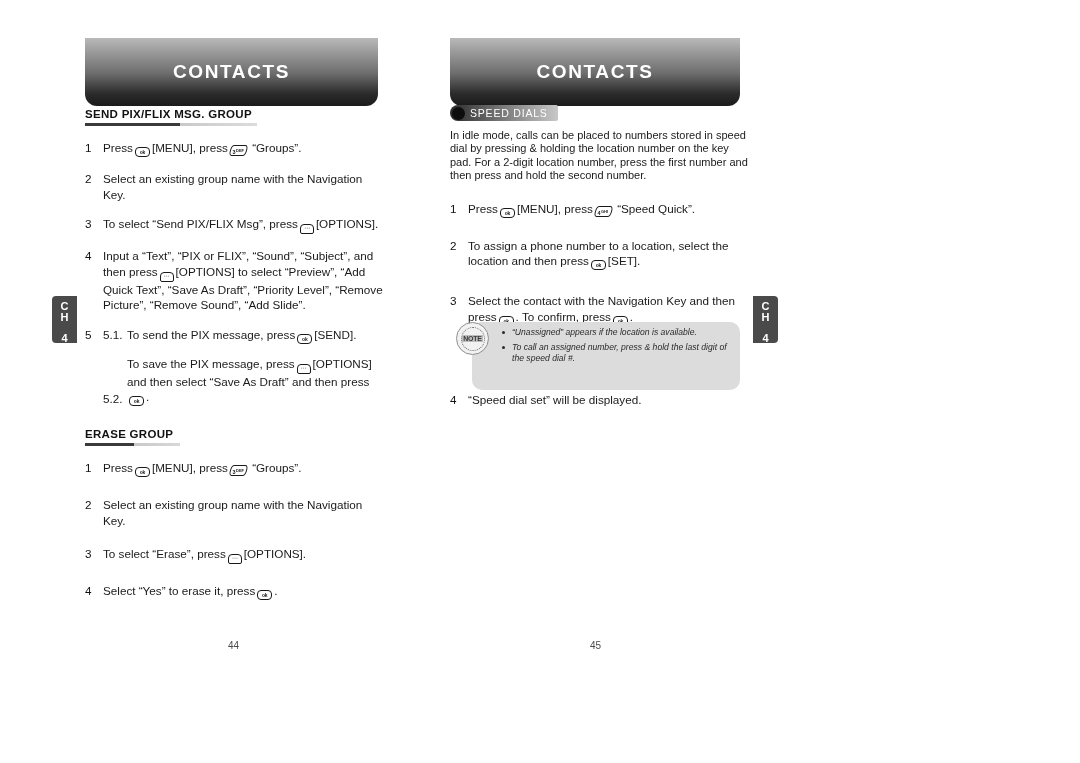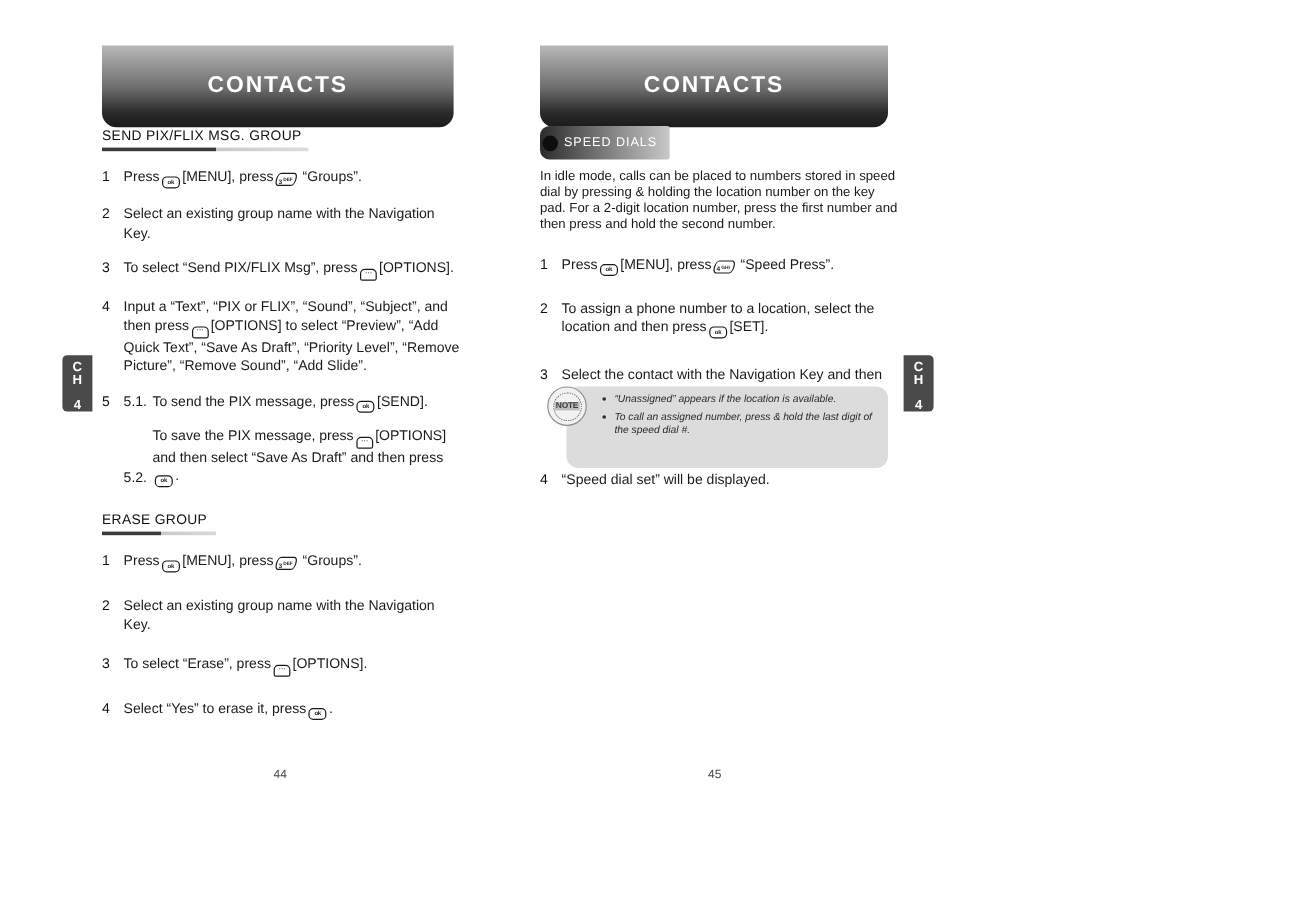--- a/index.html
+++ b/index.html
@@ -60,21 +60,21 @@
     justify-content: flex-start;
     padding-top: 5px;
   }
   .chap-tab-left  { left: 52px;  border-radius: 4px 0 0 4px; }
   .chap-tab-right { left: 753px; border-radius: 0 4px 4px 0; }
   .chap-tab .num { margin-top: 10px; font-size: 11px; }
 
   
   .sec-head {
     font-size: 11.5px;
-    font-weight: normal;
+    font-weight: bold;
     letter-spacing: 0.3px;
     color: #111;
     padding-bottom: 3px;
     margin-bottom: 0;
   }
   .sec-rule {
     height: 3px;
     width: 95px;
     background: linear-gradient(to right, #3a3a3a 0%, #3a3a3a 52%, #c9c9c9 52%, #d8d8d8 100%);
     margin-bottom: 14px;
@@ -139,21 +139,21 @@
     text-align: center;
     font-weight: bold;
   }
   .key-num .kd { display: inline-block; transform: skewX(16deg); }
   .key-num .ks { font-size: 4px; vertical-align: 2px; }
 
   
   .badge {
     display: inline-flex;
     align-items: center;
-    height: 28px;
+    height: 16px;
     padding-right: 10px;
     background: linear-gradient(to right, #2b2b2b 0%, #5c5c5c 30%, #9a9a9a 70%, #c8c8c8 100%);
     border-radius: 8px 2px 2px 8px;
     margin-bottom: 8px;
   }
   .badge-dot {
     width: 13px; height: 13px;
     border-radius: 50%;
     background: #0d0d0d;
     margin-left: 2px;
@@ -348,21 +348,21 @@
     <span class="badge-dot"></span>
     <span class="badge-text">SPEED DIALS</span>
   </div>
 
   <p class="intro-para">In idle mode, calls can be placed to numbers stored in speed dial by pressing &amp; holding the location number on the key pad. For a 2-digit location number, press the first number and then press and hold the second number.</p>
 
   <ul class="steps">
 
     <li class="step" style="margin-bottom:20px;">
       <span class="step-num">1</span>
-      <span class="step-body"><span>Press</span><span class="key key-ok">ok</span><span>[MENU], press</span><span class="key key-num"><span class="kd">4</span><span class="kd ks">GHI</span></span> <span>“Speed Press”.</span></span>
+      <span class="step-body"><span>Press</span><span class="key key-ok">ok</span><span>[MENU], press</span><span class="key key-num"><span class="kd">4</span><span class="kd ks">GHI</span></span> <span>“Speed Quick”.</span></span>
     </li>
 
     <li class="step" style="margin-bottom:23px;">
       <span class="step-num">2</span>
       <span class="step-body"><span>To assign a phone number to a location, select the location and then press</span><span class="key key-ok">ok</span><span>[SET].</span></span>
     </li>
 
     <li class="step">
       <span class="step-num">3</span>
       <span class="step-body"><span>Select the contact with the Navigation Key and then press</span><span class="key key-ok">ok</span><span>. To confirm, press</span><span class="key key-ok">ok</span><span>.</span></span>

